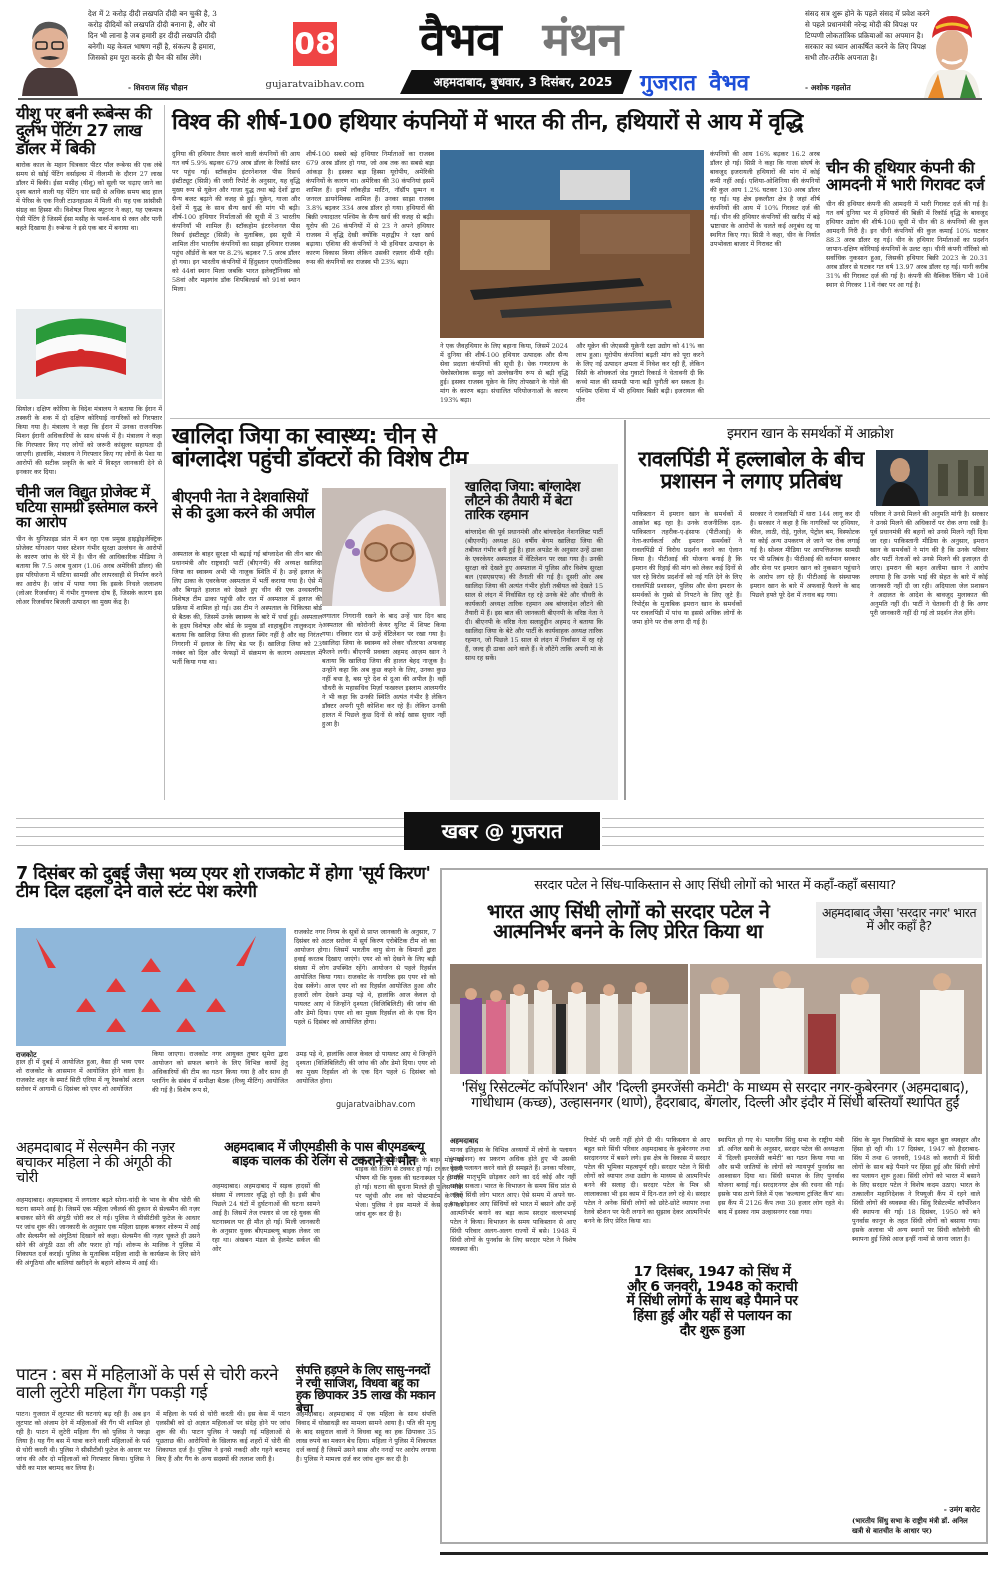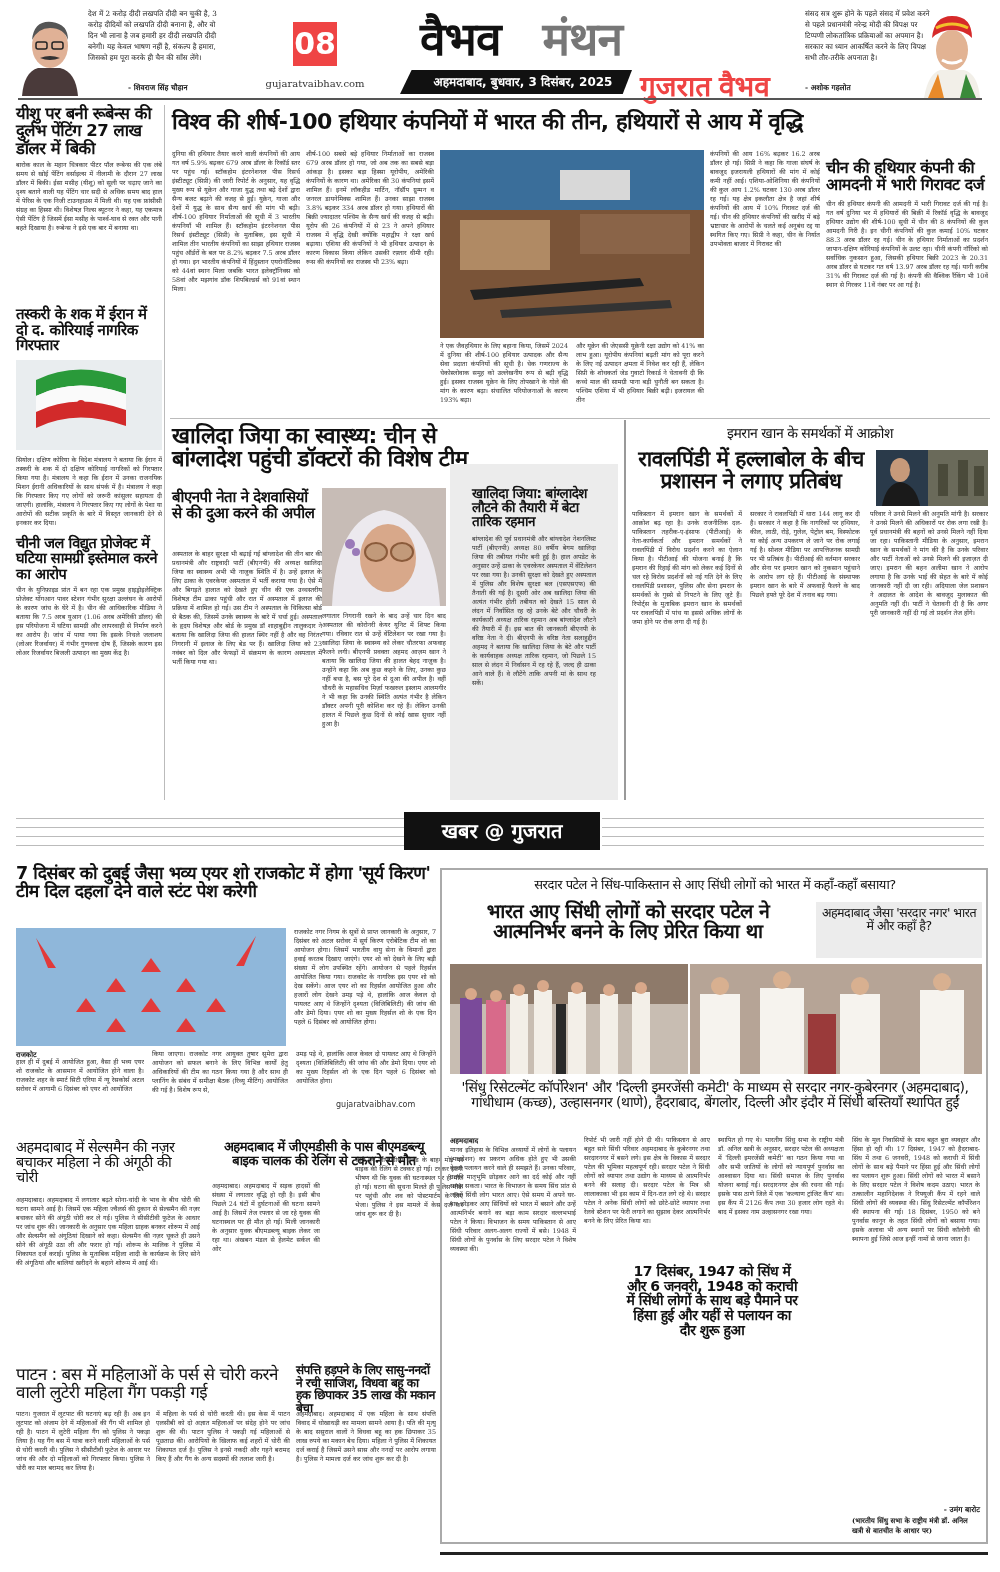--- a/index.html
+++ b/index.html
@@ -15,21 +15,21 @@
   .vrule { background: #bbb; width: 1px; }
 
   
   .quote-text { font-size: 7.2px; line-height: 11px; color: #222; }
   .quote-author { font-size: 7.4px; font-weight: bold; }
   .page-no { background: #ef4444; color: #fff; font-family: "DejaVu Sans", sans-serif; font-weight: bold; font-size: 30px; text-align: center; line-height: 44px; }
   .site { font-family: "DejaVu Serif", serif; font-size: 10px; color: #333; text-align: center; }
   .brand-a { font-family: "DejaVu Sans", sans-serif; font-weight: bold; font-size: 46px; color: #111; letter-spacing: -1px; }
   .brand-b { font-family: "DejaVu Sans", sans-serif; font-weight: bold; font-size: 46px; color: #777; letter-spacing: -1px; margin-left: 37px; }
   .dateline { background: #111; color: #fff; font-family: "DejaVu Sans", sans-serif; font-weight: bold; font-size: 12px; line-height: 24px; padding-left: 14px; clip-path: polygon(5% 0, 100% 0, 96% 100%, 0 100%); }
-  .section-name { font-family: Liberation Sans, sans-serif; font-weight: bold; font-size: 28px; color: #ef4444; }
+  .section-name { font-family: Liberation Mono, monospace; font-weight: bold; font-size: 22px; color: #1d4ed8; }
 
   .wavy { background-image: repeating-linear-gradient(0deg, transparent 0 4px, #bbb 4px 5px, transparent 5px 9px); }
   .kg-box { background: #111; color: #fff; font-family: "DejaVu Sans", sans-serif; font-weight: bold; font-size: 20px; text-align: center; line-height: 38px; }
   .gray-box { background: #ececec; }
   .boxed { border: 2px solid #aaa; }
 </style>
 </head>
 <body>
 
 <div class="abs" style="left:0;top:0;width:1000px;height:100px;">
@@ -69,21 +69,20 @@
       <path d="M14 20 Q30 12 46 20" stroke="#f2c12a" stroke-width="3" fill="none"></path>
       <path d="M20 52 Q30 58 40 52" stroke="#fff" stroke-width="3" fill="none"></path>
     </svg>
   </div>
   <div class="abs rule" style="left:18px;top:98px;width:964px;height:2px;"></div>
 </div>
 
 <div class="abs" style="left:16px;top:105px;width:146px;height:695px;">
   <div class="hl" style="font-size:16.5px;">यीशु पर बनी रूबेन्स की दुर्लभ पेंटिंग 27 लाख डॉलर में बिकी</div>
   <div class="body-text" style="margin-top:4px;height:142px;">बारोक काल के महान चित्रकार पीटर पॉल रूबेन्स की एक लंबे समय से खोई पेंटिंग वर्साइल्स में नीलामी के दौरान 27 लाख डॉलर में बिकी। ईसा मसीह (यीशु) को सूली पर चढ़ाए जाने का दृश्य बताने वाली यह पेंटिंग चार सदी से अधिक समय बाद हाल में पेरिस के एक निजी टाउनहाउस में मिली थी। यह एक फ्रांसीसी संग्रह का हिस्सा थी। विशेषज्ञ निल्स ब्यूटनर ने कहा, यह एकमात्र ऐसी पेंटिंग है जिसमें ईसा मसीह के पार्श्व-घाव से रक्त और पानी बहते दिखाया है। रूबेन्स ने इसे एक बार में बनाया था।</div>
-  <div class="hl" style="font-size:15px;margin-top:4px;">तस्करी के शक में ईरान में दो द. कोरियाई नागरिक गिरफ्तार</div>
   <div class="photo" style="margin-top:6px;height:90px;background:#e9edef;">
     <svg width="146" height="90" viewBox="0 0 146 90">
       <path d="M20 20 Q60 0 110 18 L110 34 Q60 16 20 36Z" fill="#2a9a3a"></path>
       <path d="M20 36 Q60 16 110 34 L110 50 Q60 32 20 52Z" fill="#fafafa"></path>
       <path d="M20 52 Q60 32 110 50 L110 66 Q60 48 20 68Z" fill="#d22a2a"></path>
       <circle cx="65" cy="44" r="4" fill="#d22a2a"></circle>
     </svg>
   </div>
   <div class="body-text" style="margin-top:6px;height:76px;">सियोल। दक्षिण कोरिया के विदेश मंत्रालय ने बताया कि ईरान में तस्करी के शक में दो दक्षिण कोरियाई नागरिकों को गिरफ्तार किया गया है। मंत्रालय ने कहा कि ईरान में उनका राजनयिक मिशन ईरानी अधिकारियों के साथ संपर्क में है। मंत्रालय ने कहा कि गिरफ्तार किए गए लोगों को जरूरी कांसुलर सहायता दी जाएगी। हालांकि, मंत्रालय ने गिरफ्तार किए गए लोगों के पेशा या आरोपों की सटीक प्रकृति के बारे में विस्तृत जानकारी देने से इनकार कर दिया।</div>
   <div class="hl" style="font-size:14.5px;margin-top:4px;">चीनी जल विद्युत प्रोजेक्ट में घटिया सामग्री इस्तेमाल करने का आरोप</div>
@@ -123,21 +122,21 @@
     <rect width="124" height="118" fill="#c7bcb6"></rect>
     <path d="M10 118 Q14 30 62 22 Q112 30 118 118Z" fill="#ece9ee"></path>
     <ellipse cx="66" cy="70" rx="28" ry="34" fill="#d8a88a"></ellipse>
     <ellipse cx="54" cy="64" rx="11" ry="9" fill="#c29a7a" stroke="#8a5a3a" stroke-width="2"></ellipse>
     <ellipse cx="80" cy="64" rx="11" ry="9" fill="#c29a7a" stroke="#8a5a3a" stroke-width="2"></ellipse>
     <circle cx="28" cy="56" r="5" fill="#9a7ab8"></circle>
     <circle cx="34" cy="64" r="4" fill="#9a7ab8"></circle>
   </svg>
 </div>
 <div class="abs body-text" style="left:322px;top:612px;width:124px;height:186px;">लगातार निगरानी रखने के बाद उन्हें चार दिन बाद अस्पताल की कोरोनरी केयर यूनिट में शिफ्ट किया गया। रविवार रात से उन्हें वेंटिलेशन पर रखा गया है। खालिदा जिया के स्वास्थ्य को लेकर चौतरफा अफवाह फैलने लगी। बीएनपी प्रवक्ता अहमद आज़म खान ने बताया कि खालिदा जिया की हालत बेहद नाज़ुक है। उन्होंने कहा कि अब कुछ कहने के लिए, उनका कुछ नहीं बचा है, बस पूरे देश से दुआ की अपील है। वहीं चौधरी के महासचिव मिर्ज़ा फखरुल इस्लाम आलमगीर ने भी कहा कि उनकी स्थिति अत्यंत गंभीर है लेकिन डॉक्टर अपनी पूरी कोशिश कर रहे हैं। लेकिन उनकी हालत में पिछले कुछ दिनों से कोई खास सुधार नहीं हुआ है।</div>
-<div class="abs gray-box" style="left:450px;top:464px;width:168px;height:336px;padding:22px;">
+<div class="abs gray-box" style="left:450px;top:464px;width:168px;height:336px;padding:15px;">
   <div class="hl" style="font-size:13.5px;">खालिदा जिया: बांग्लादेश लौटने की तैयारी में बेटा तारिक रहमान</div>
   <div class="body-text" style="margin-top:6px;height:260px;">बांग्लादेश की पूर्व प्रधानमंत्री और बांग्लादेश नेशनलिस्ट पार्टी (बीएनपी) अध्यक्ष 80 वर्षीय बेगम खालिदा जिया की तबीयत गंभीर बनी हुई है। हाल अपडेट के अनुसार उन्हें ढाका के एवरकेयर अस्पताल में वेंटिलेशन पर रखा गया है। उनकी सुरक्षा को देखते हुए अस्पताल में पुलिस और विशेष सुरक्षा बल (एसएसएफ) की तैनाती की गई है। दूसरी ओर अब खालिदा जिया की अत्यंत गंभीर होती तबीयत को देखते 15 साल से लंदन में निर्वासित रह रहे उनके बेटे और चौधरी के कार्यकारी अध्यक्ष तारिक रहमान अब बांग्लादेश लौटने की तैयारी में हैं। इस बात की जानकारी बीएनपी के वरिष्ठ नेता ने दी। बीएनपी के वरिष्ठ नेता सलाहुद्दीन अहमद ने बताया कि खालिदा जिया के बेटे और पार्टी के कार्यवाहक अध्यक्ष तारिक रहमान, जो पिछले 15 साल से लंदन में निर्वासन में रह रहे हैं, जल्द ही ढाका आने वाले हैं। वे लौटेंगे ताकि अपनी मां के साथ रह सकें।</div>
 </div>
 <div class="abs vrule" style="left:624px;top:420px;height:380px;background:#999;width:2px;"></div>
 
 <div class="abs hl" style="left:640px;top:426px;width:340px;font-size:14px;font-weight:normal;text-align:center;">इमरान खान के समर्थकों में आक्रोश</div>
 <div class="abs hl" style="left:632px;top:448px;width:238px;font-size:21px;text-align:center;">रावलपिंडी में हल्लाबोल के बीच प्रशासन ने लगाए प्रतिबंध</div>
 <div class="abs photo" style="left:876px;top:450px;width:112px;height:56px;background:#5a5a50;">
   <svg width="112" height="56" viewBox="0 0 112 56">
     <rect width="52" height="56" fill="#2a3a4a"></rect>

